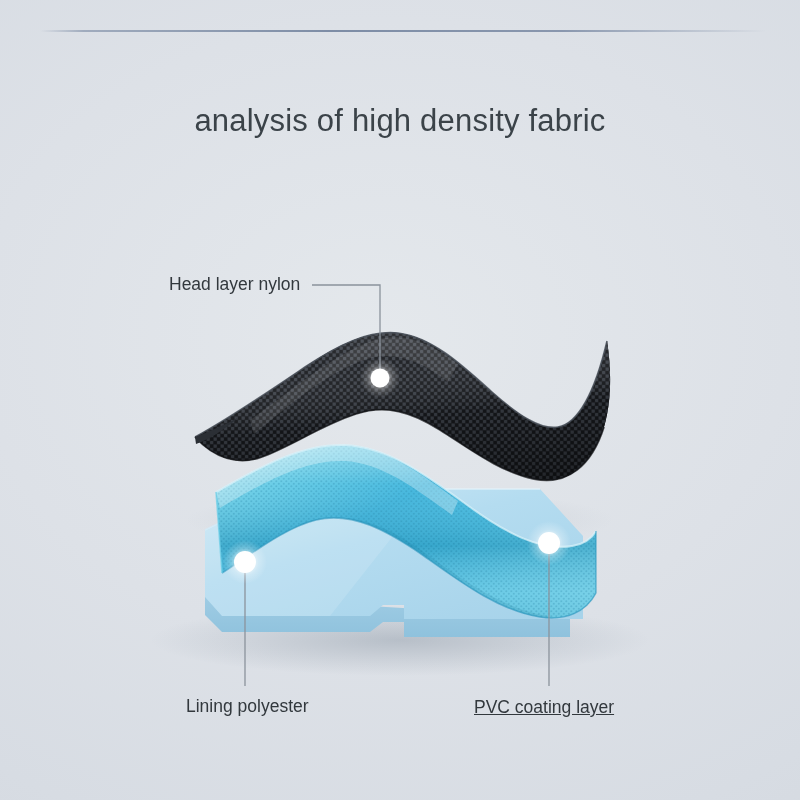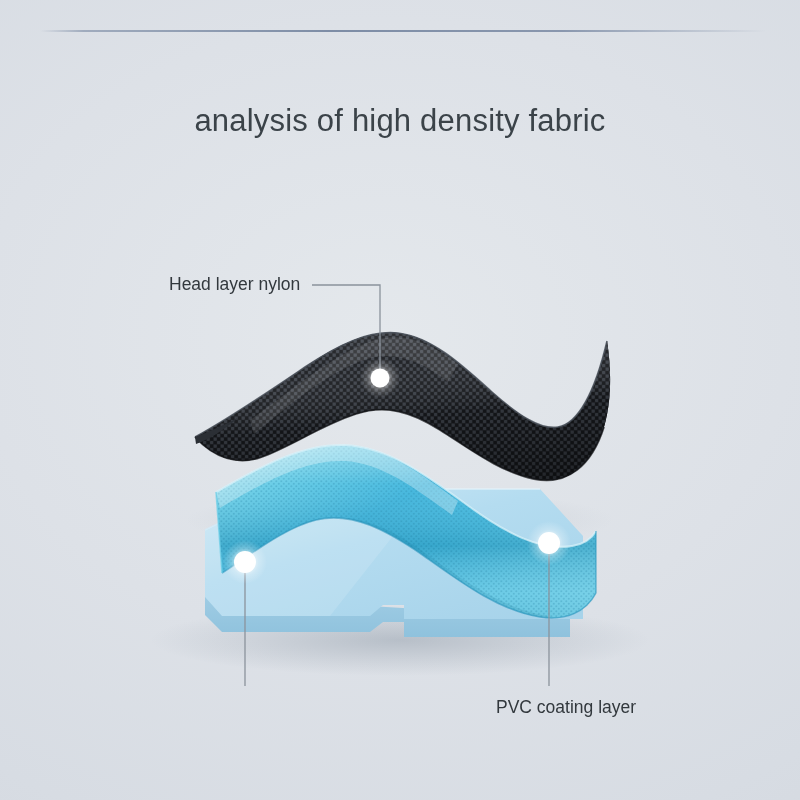--- a/index.html
+++ b/index.html
@@ -54,21 +54,21 @@
   .art { position: absolute; left: 0; top: 0; width: 800px; height: 800px; }
 
   .callout-label {
     position: absolute;
     font-size: 17.5px;
     color: #32383d;
     white-space: nowrap;
   }
   #label-head     { left: 144px; top: 274px; margin-left: 25px; }
   #label-lining   { left: 186px; top: 696px; }
-  #label-pvc      { left: 496px; top: 697px; }
+  #label-pvc      { left: 474px; top: 697px; text-decoration: underline; }
 </style>
 </head>
 <body>
 
 <div id="stage">
 
   <div id="top-rule"></div>
 
   <div id="title">analysis of high density fabric</div>
 
@@ -266,16 +266,17 @@
 
     <g>
       <path d="M245,570 L245,686" fill="none" stroke="#8b939c" stroke-width="1.3"></path>
       <circle cx="245" cy="562" r="22" fill="url(#dotGlow)" opacity="0.62"></circle>
       <circle cx="245" cy="562" r="11" fill="#ffffff"></circle>
     </g>
   </svg>
 
   <div class="callout-label" id="label-head">Head layer nylon</div>
 
+  <div class="callout-label" id="label-lining">Lining polyester</div>
 
   <div class="callout-label" id="label-pvc">PVC coating layer</div>
 
 </div>
 
 </body></html>

